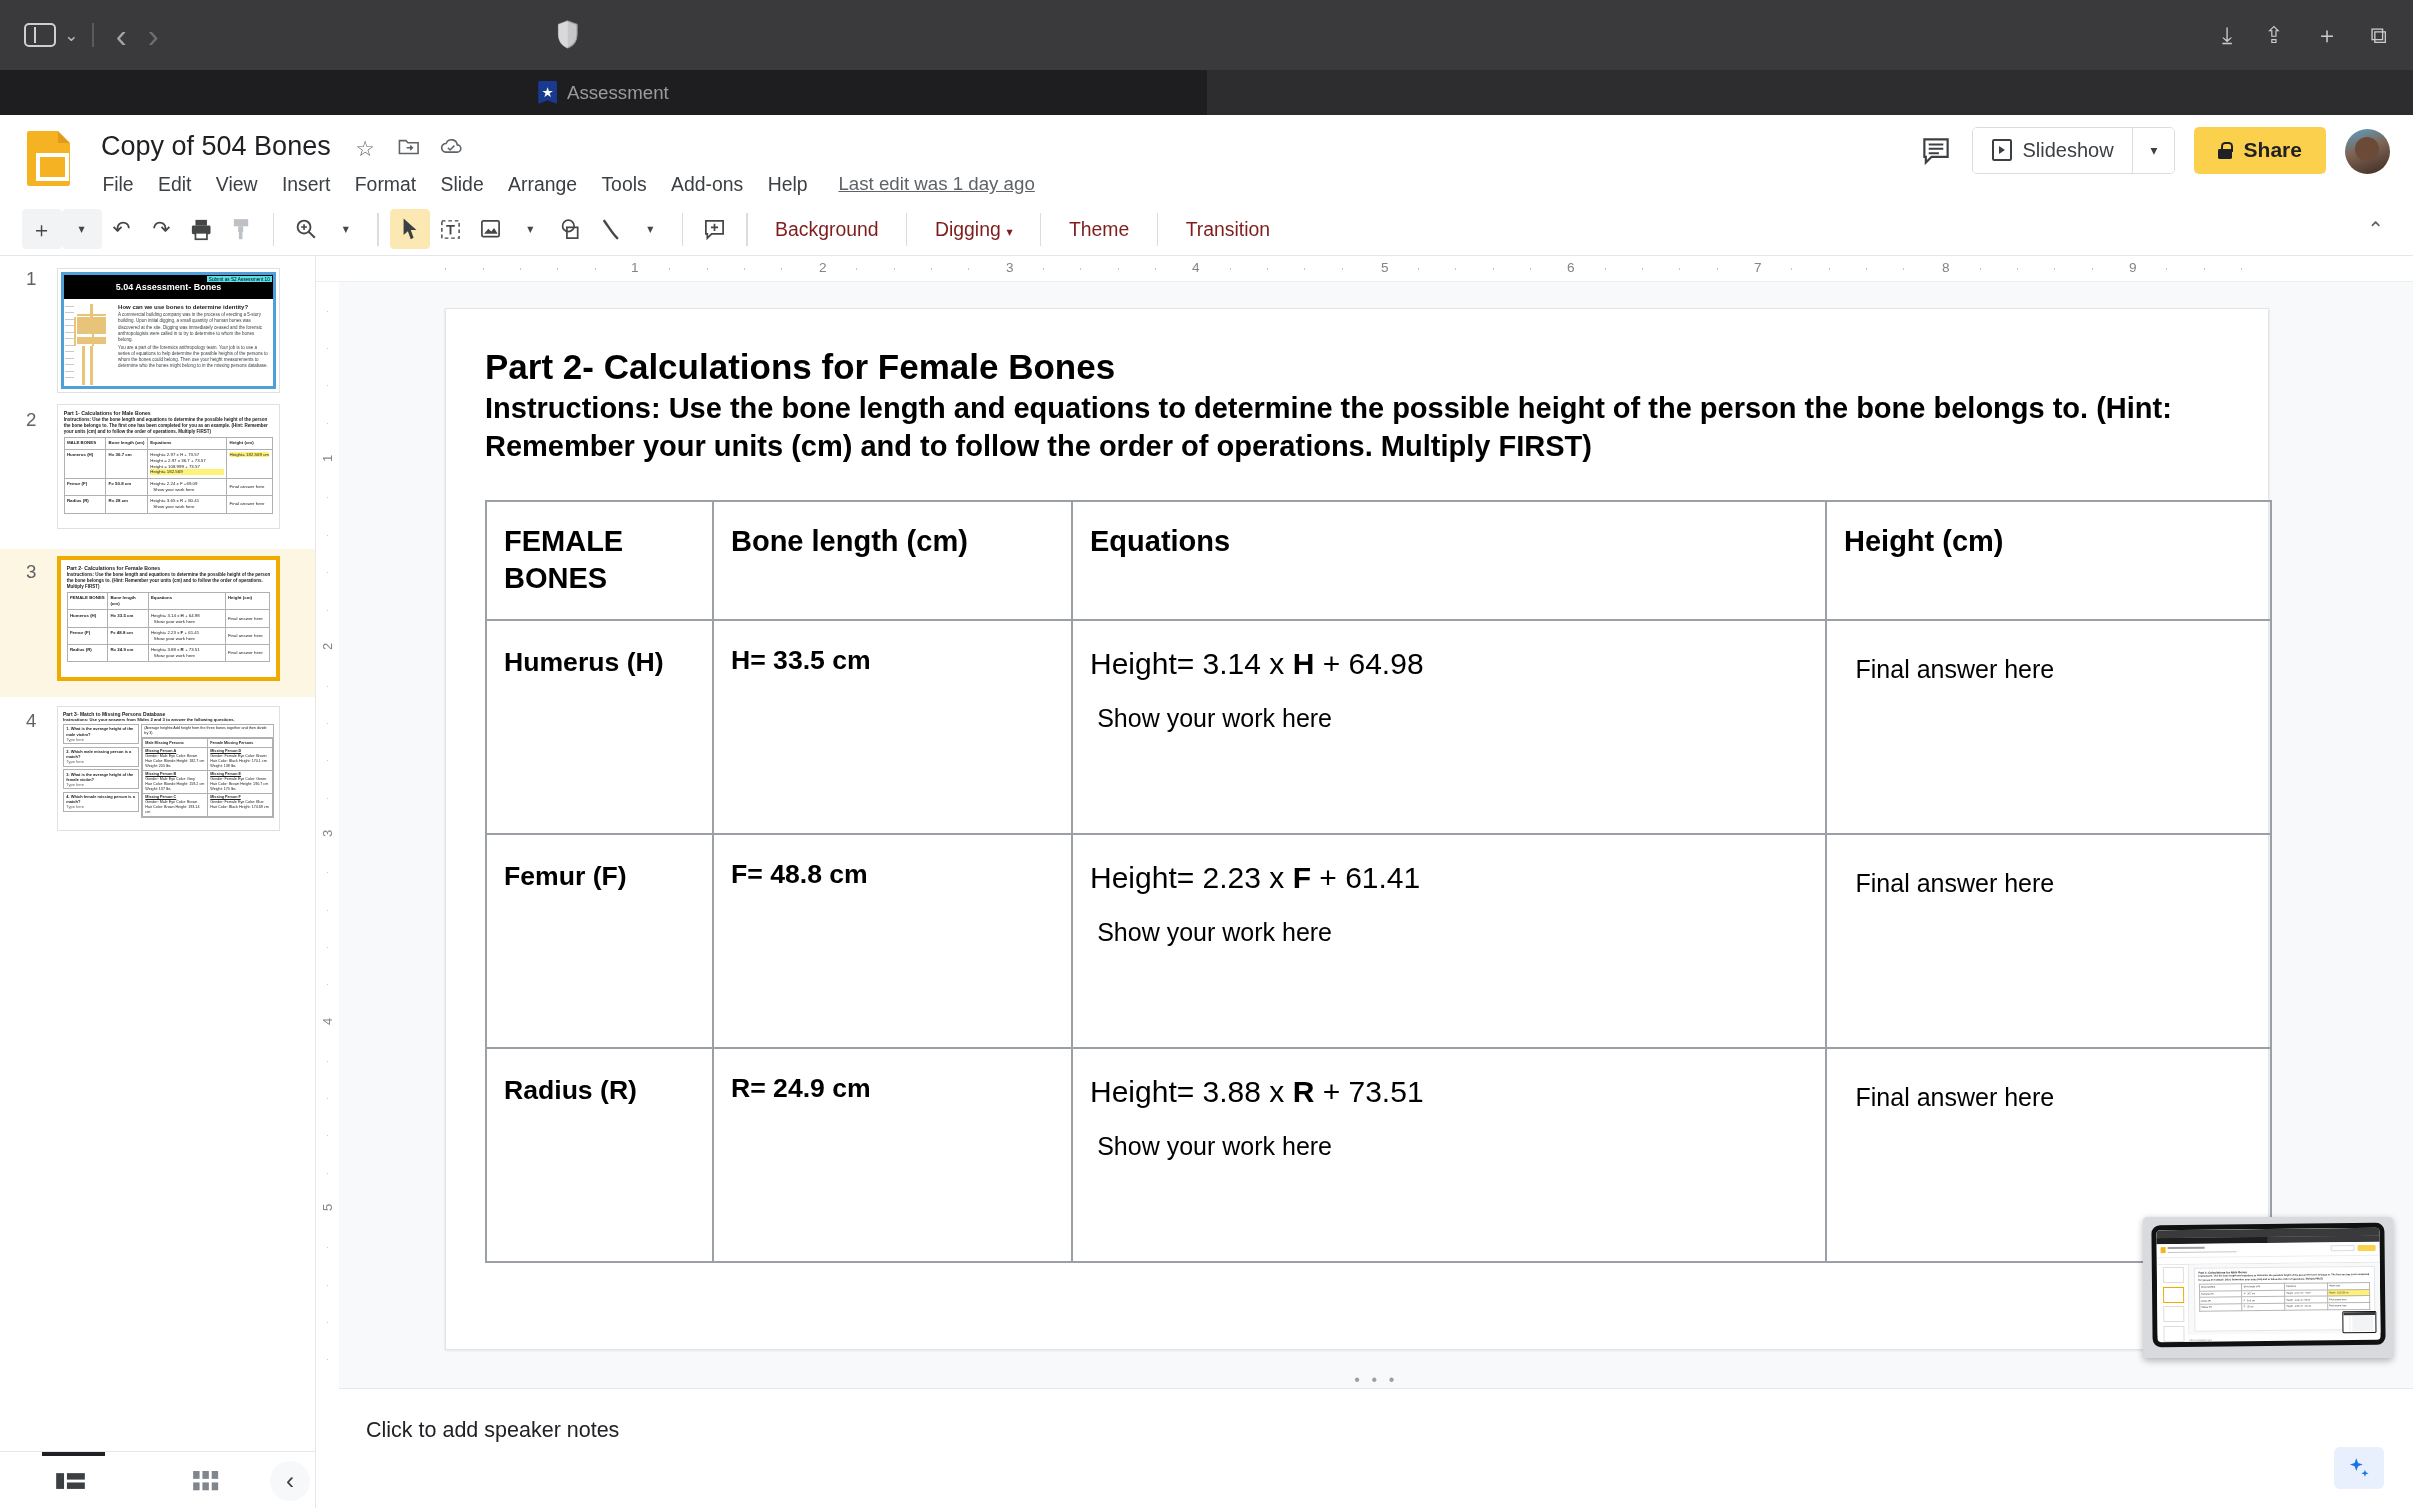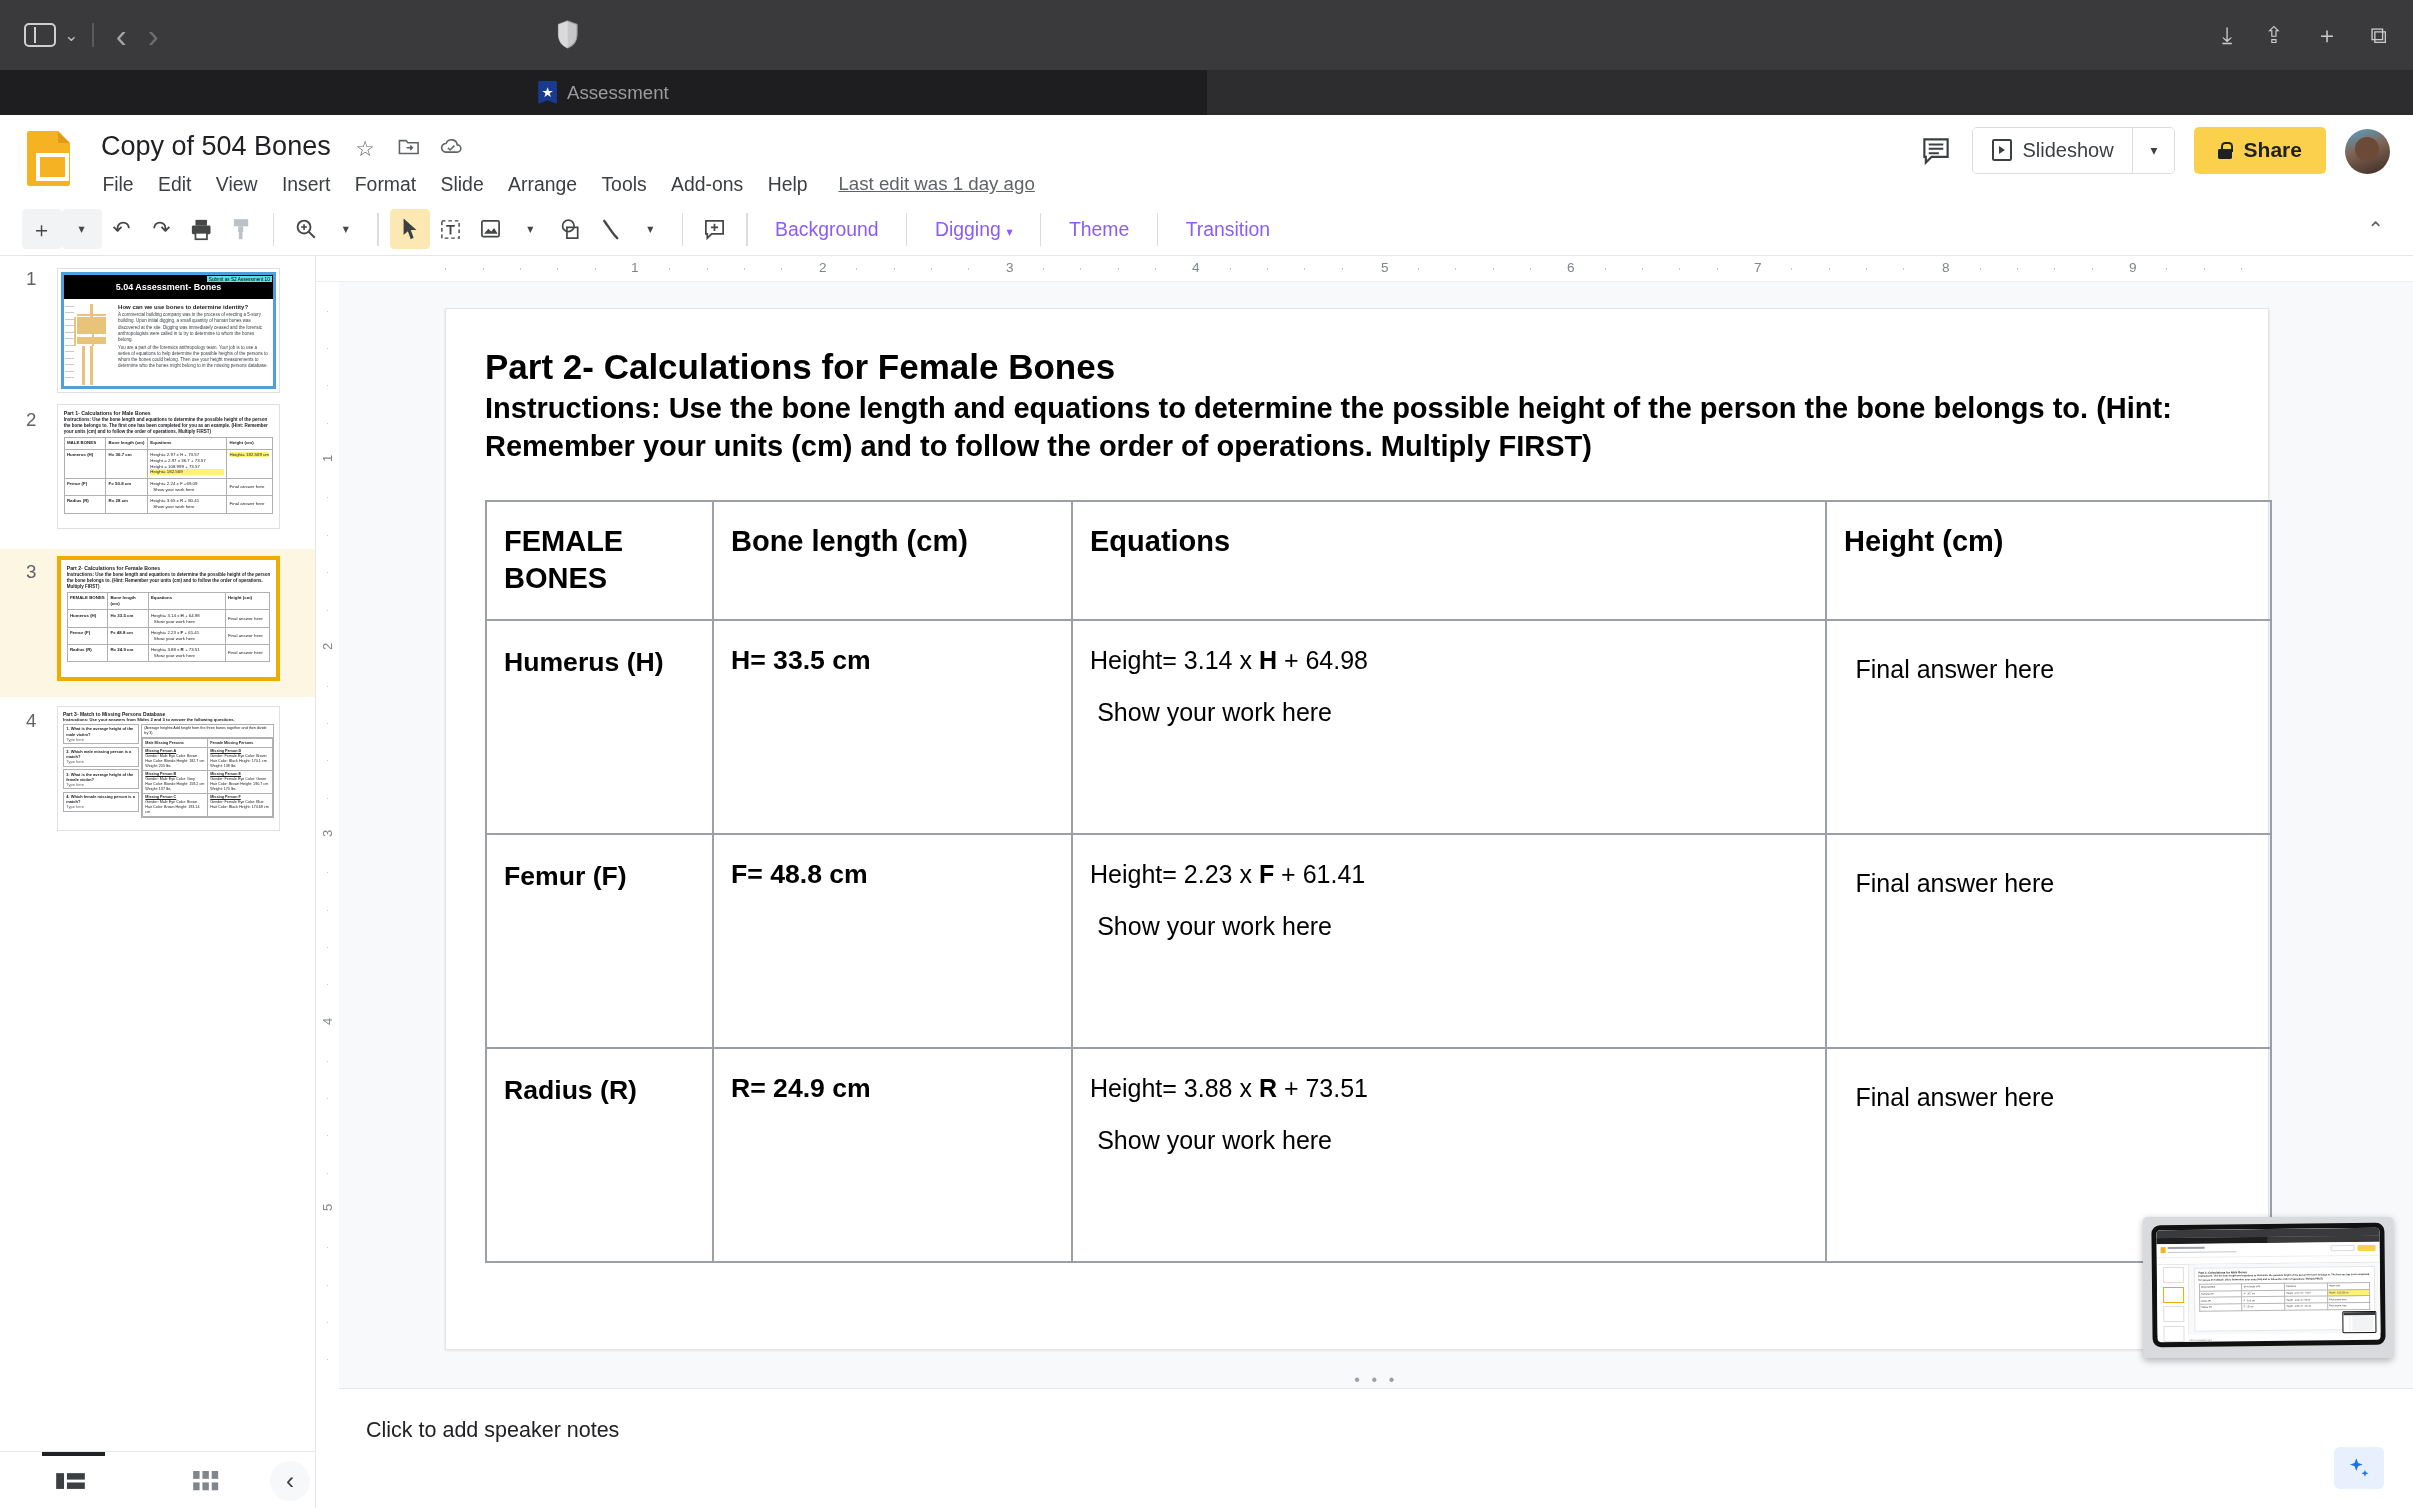--- a/index.html
+++ b/index.html
@@ -162,21 +162,21 @@
   }
   .tb-btn {
     height: 40px; min-width: 40px; display: flex; align-items: center; justify-content: center;
     color: #444746; font-size: 21.5px; border-radius: 4.3px; padding: 0 4.3px;
   }
   .tb-btn.boxed { background: #f1f3f4; }
   .tb-btn.active { background: #fce8b2; }
   .tb-caret { font-size: 12.2px; color: #444746; padding: 0 7.2px; }
   .tb-sep { width: 1.4px; height: 33px; background: #dadce0; margin: 0 11.5px; }
   .tb-text {
-    font-size: 19.4px; color: #8b5cf6; padding: 0 16px; white-space: nowrap;
+    font-size: 19.4px; color: #7f1d1d; padding: 0 16px; white-space: nowrap;
   }
   .collapse-caret { margin-left: auto; margin-right: 29px; color: #5f6368; font-size: 20px; }
 
   
   .filmstrip {
     position: absolute; top: 256px; left: 0; width: 316px; height: 1195px;
     background: #fff; border-right: 1.4px solid #e4e6e8; overflow: hidden;
   }
   .slide-thumb-row { position: relative; padding: 10px 0 0 0; }
   .slide-num {
@@ -278,21 +278,21 @@
 
   table.maintable {
     width: 1710px; margin-top: 34px; border-collapse: collapse; table-layout: fixed;
   }
   table.maintable td { border: 2.2px solid #9aa0a6; vertical-align: top; padding: 16px 17px; }
   .col1 { width: 227px; } .col2 { width: 359px; } .col3 { width: 754px; } .col4 { width: 445px; }
   .hdr-cell { font-size: 29px; font-weight: bold; color:#000; line-height:1.28; padding-top:21.5px !important; padding-bottom:21.5px !important;}
   .row-h { height: 214px; }
   .bone-name { font-size: 26.6px; font-weight: bold; color:#000; line-height:1.3; }
   .bone-len { font-size: 26.6px; font-weight: bold; color:#000; }
-  .eqn { font-size: 25px; color:#000; line-height:1.25; }
+  .eqn { font-size: 30px; color:#000; line-height:1.25; }
   .eqn b { font-weight: bold; }
   .work { font-size: 25px; color:#000; margin-top: 21.5px; padding-left: 7.2px; }
   .final { font-size: 25px; color:#000; padding-top: 18.7px; padding-left: 11.5px; }
   .row-pad { padding-top: 24.4px !important; }
 
   .canvas-dots {
     position:absolute; left:50%; transform:translateX(-50%); top:1089px;
     color:#9aa0a6; font-size: 16px; letter-spacing: 3.6px;
   }
   .notes-area {

